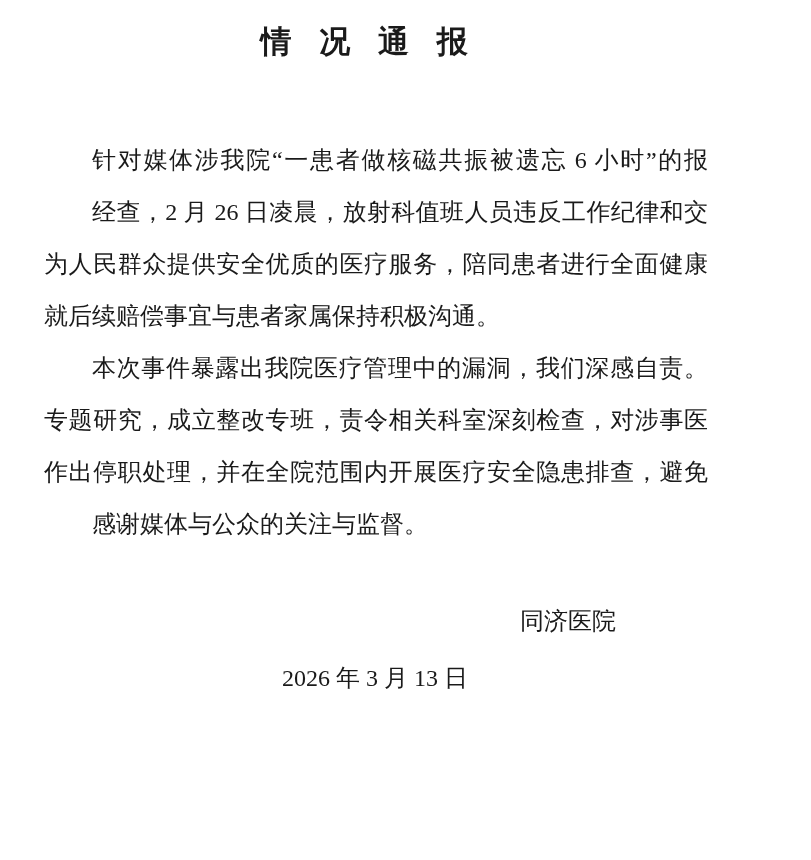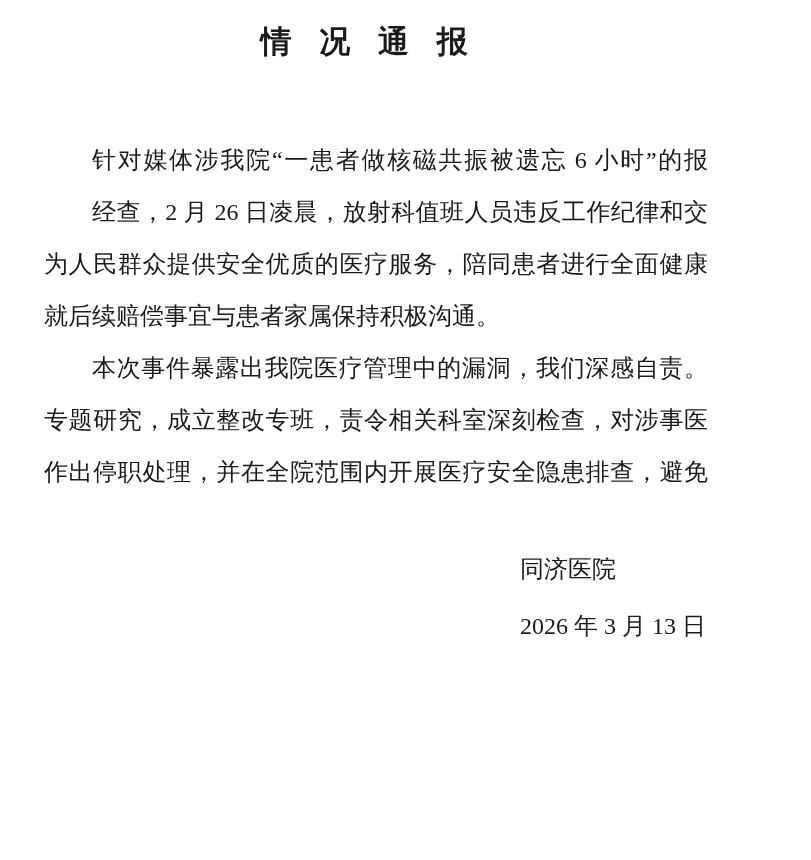--- a/index.html
+++ b/index.html
@@ -43,21 +43,21 @@
   }
   .line.indent {
     padding-left: 48px;
   }
   .sig-name {
     text-align: right;
     padding-right: 92px;
     margin-top: 45px;
   }
   .sig-date {
-    text-align: right;
+    text-align: center;
     padding-right: 2px;
     margin-top: 5px;
   }
 </style>
 </head>
 <body>
 
 <div class="page">
 
   <h1 class="title">情 况 通 报</h1>
@@ -73,20 +73,23 @@
       <div class="line just">为人民群众提供安全优质的医疗服务，陪同患者进行全面健康检查，</div>
       <div class="line">就后续赔偿事宜与患者家属保持积极沟通。</div>
     </div>
 
     <div>
       <div class="line indent just">本次事件暴露出我院医疗管理中的漏洞，我们深感自责。我院已</div>
       <div class="line just">专题研究，成立整改专班，责令相关科室深刻检查，对涉事医务人员</div>
       <div class="line just">作出停职处理，并在全院范围内开展医疗安全隐患排查，避免此类事</div>
     </div>
 
+    <div>
+      <div class="line indent">感谢媒体与公众的关注与监督。</div>
+    </div>
 
     <div>
       <div class="line sig-name">同济医院</div>
       <div class="line sig-date">2026 年 3 月 13 日</div>
     </div>
 
   </div>
 
 </div>
 

